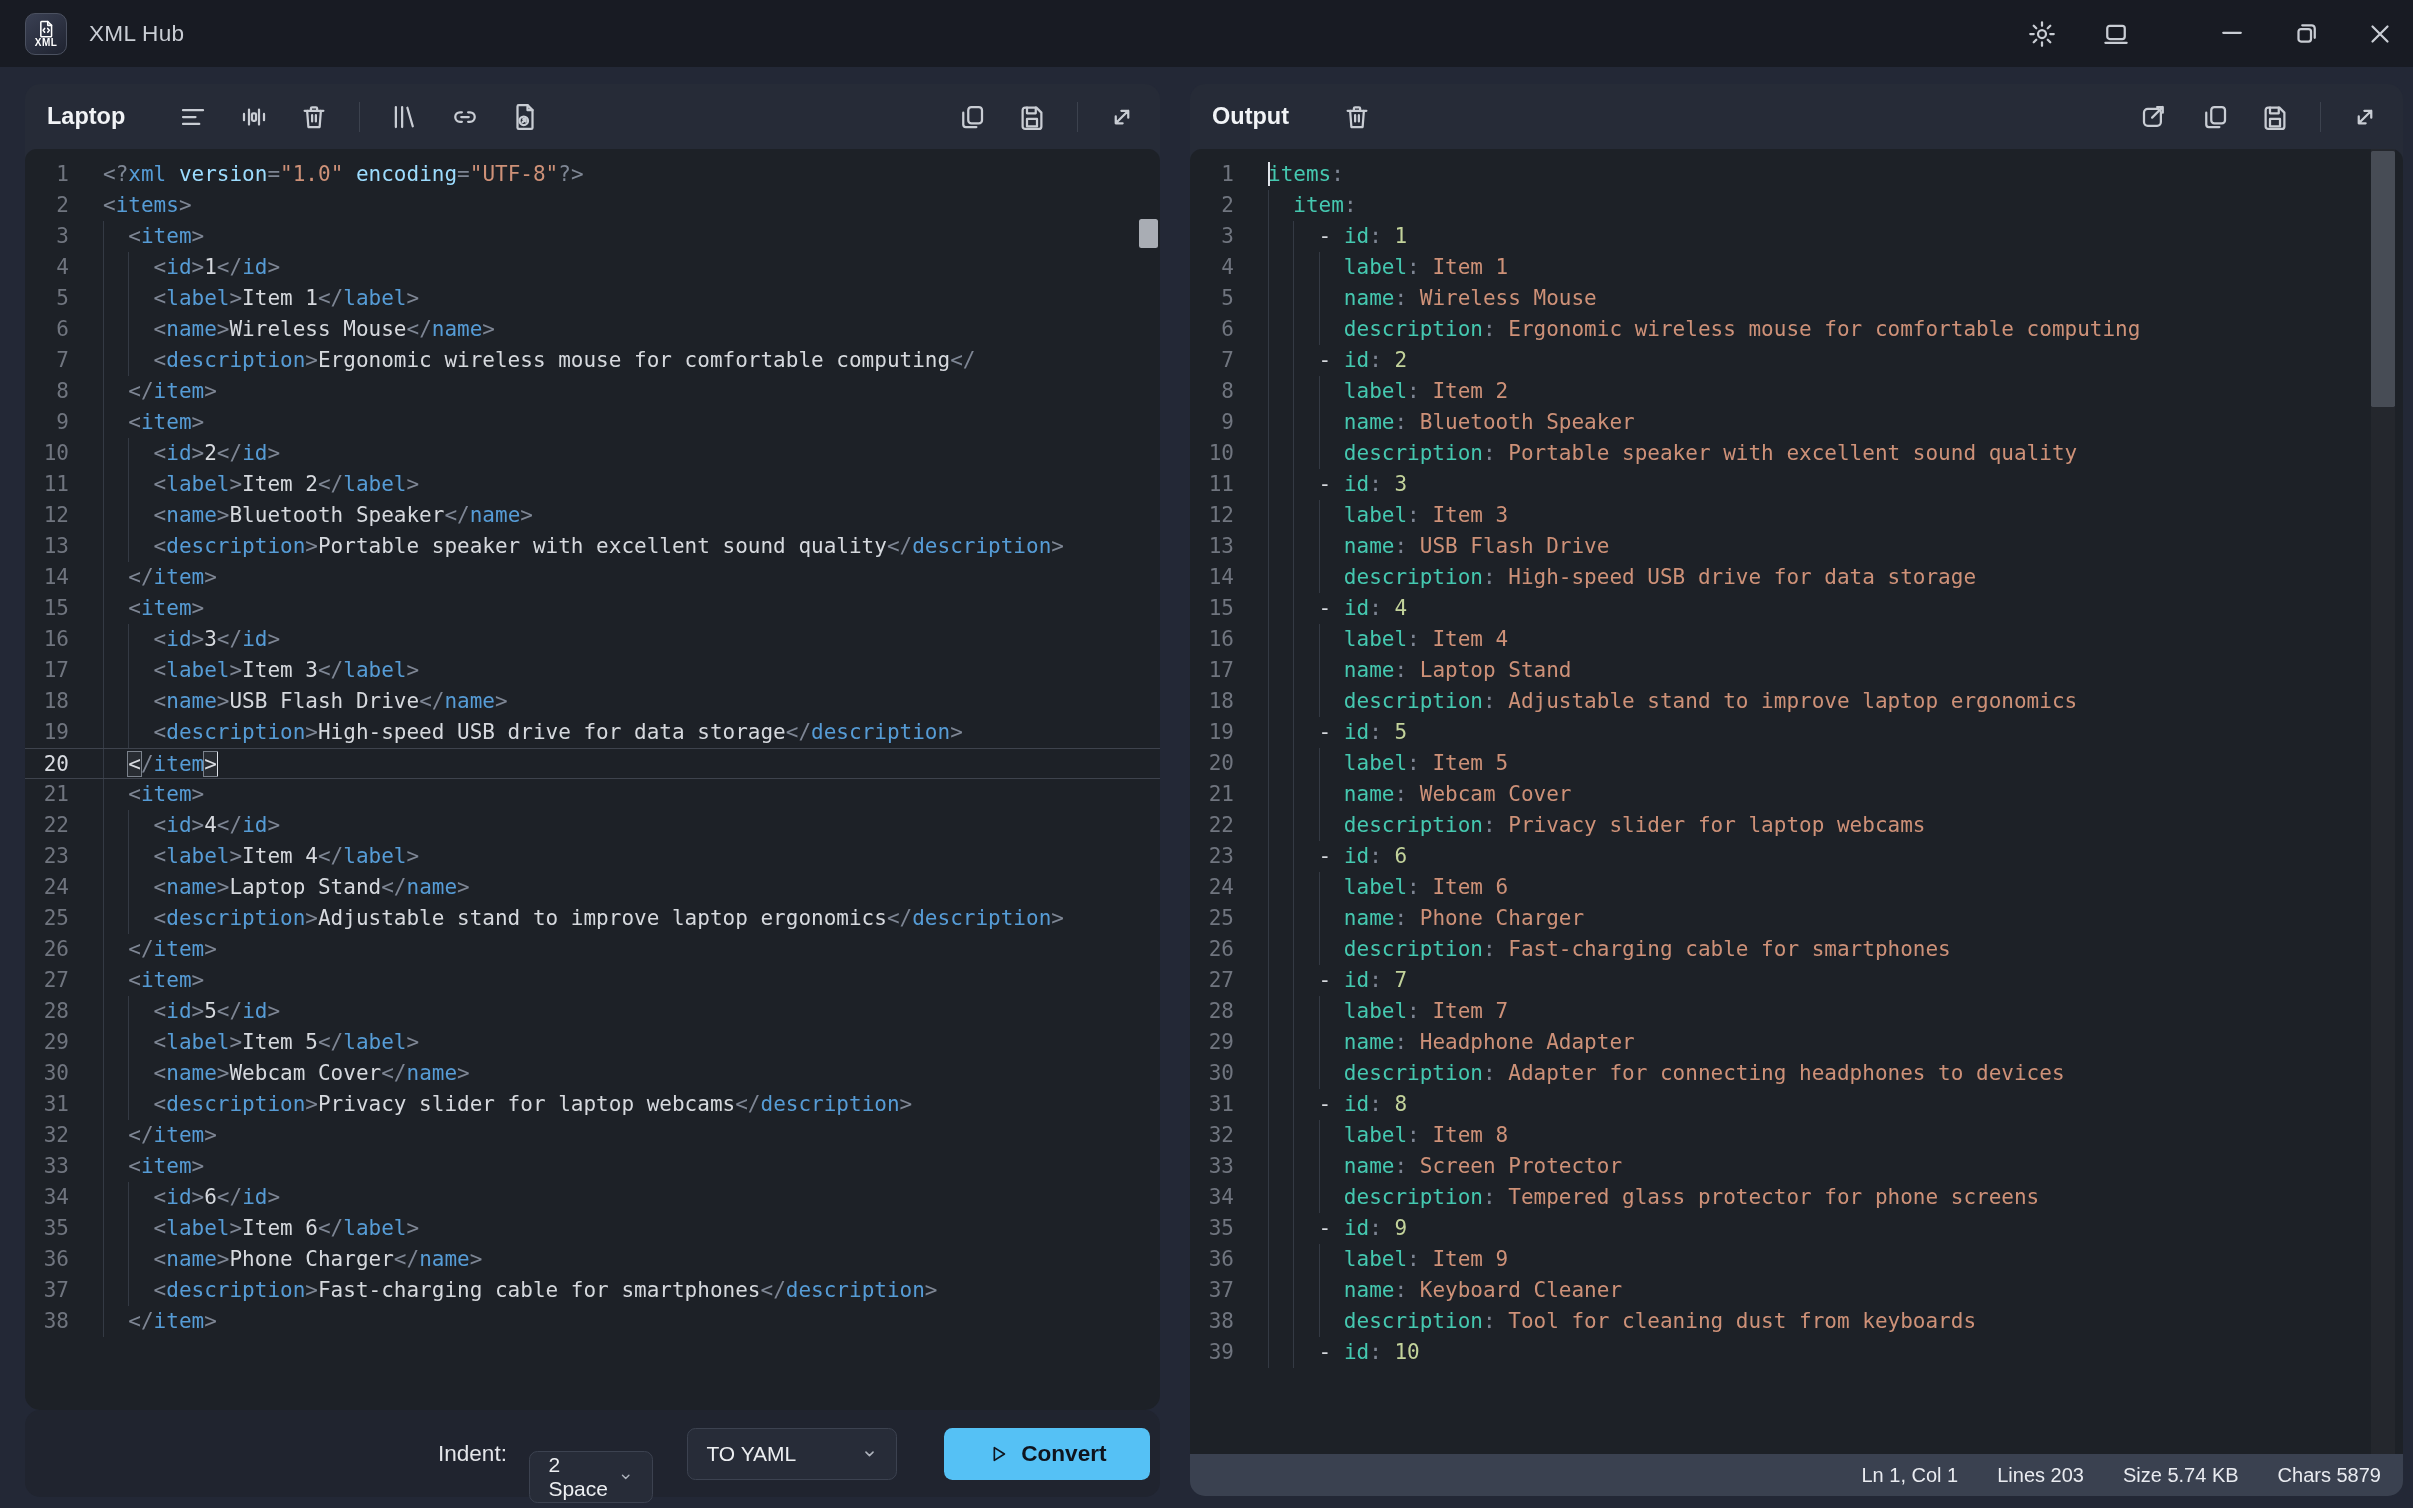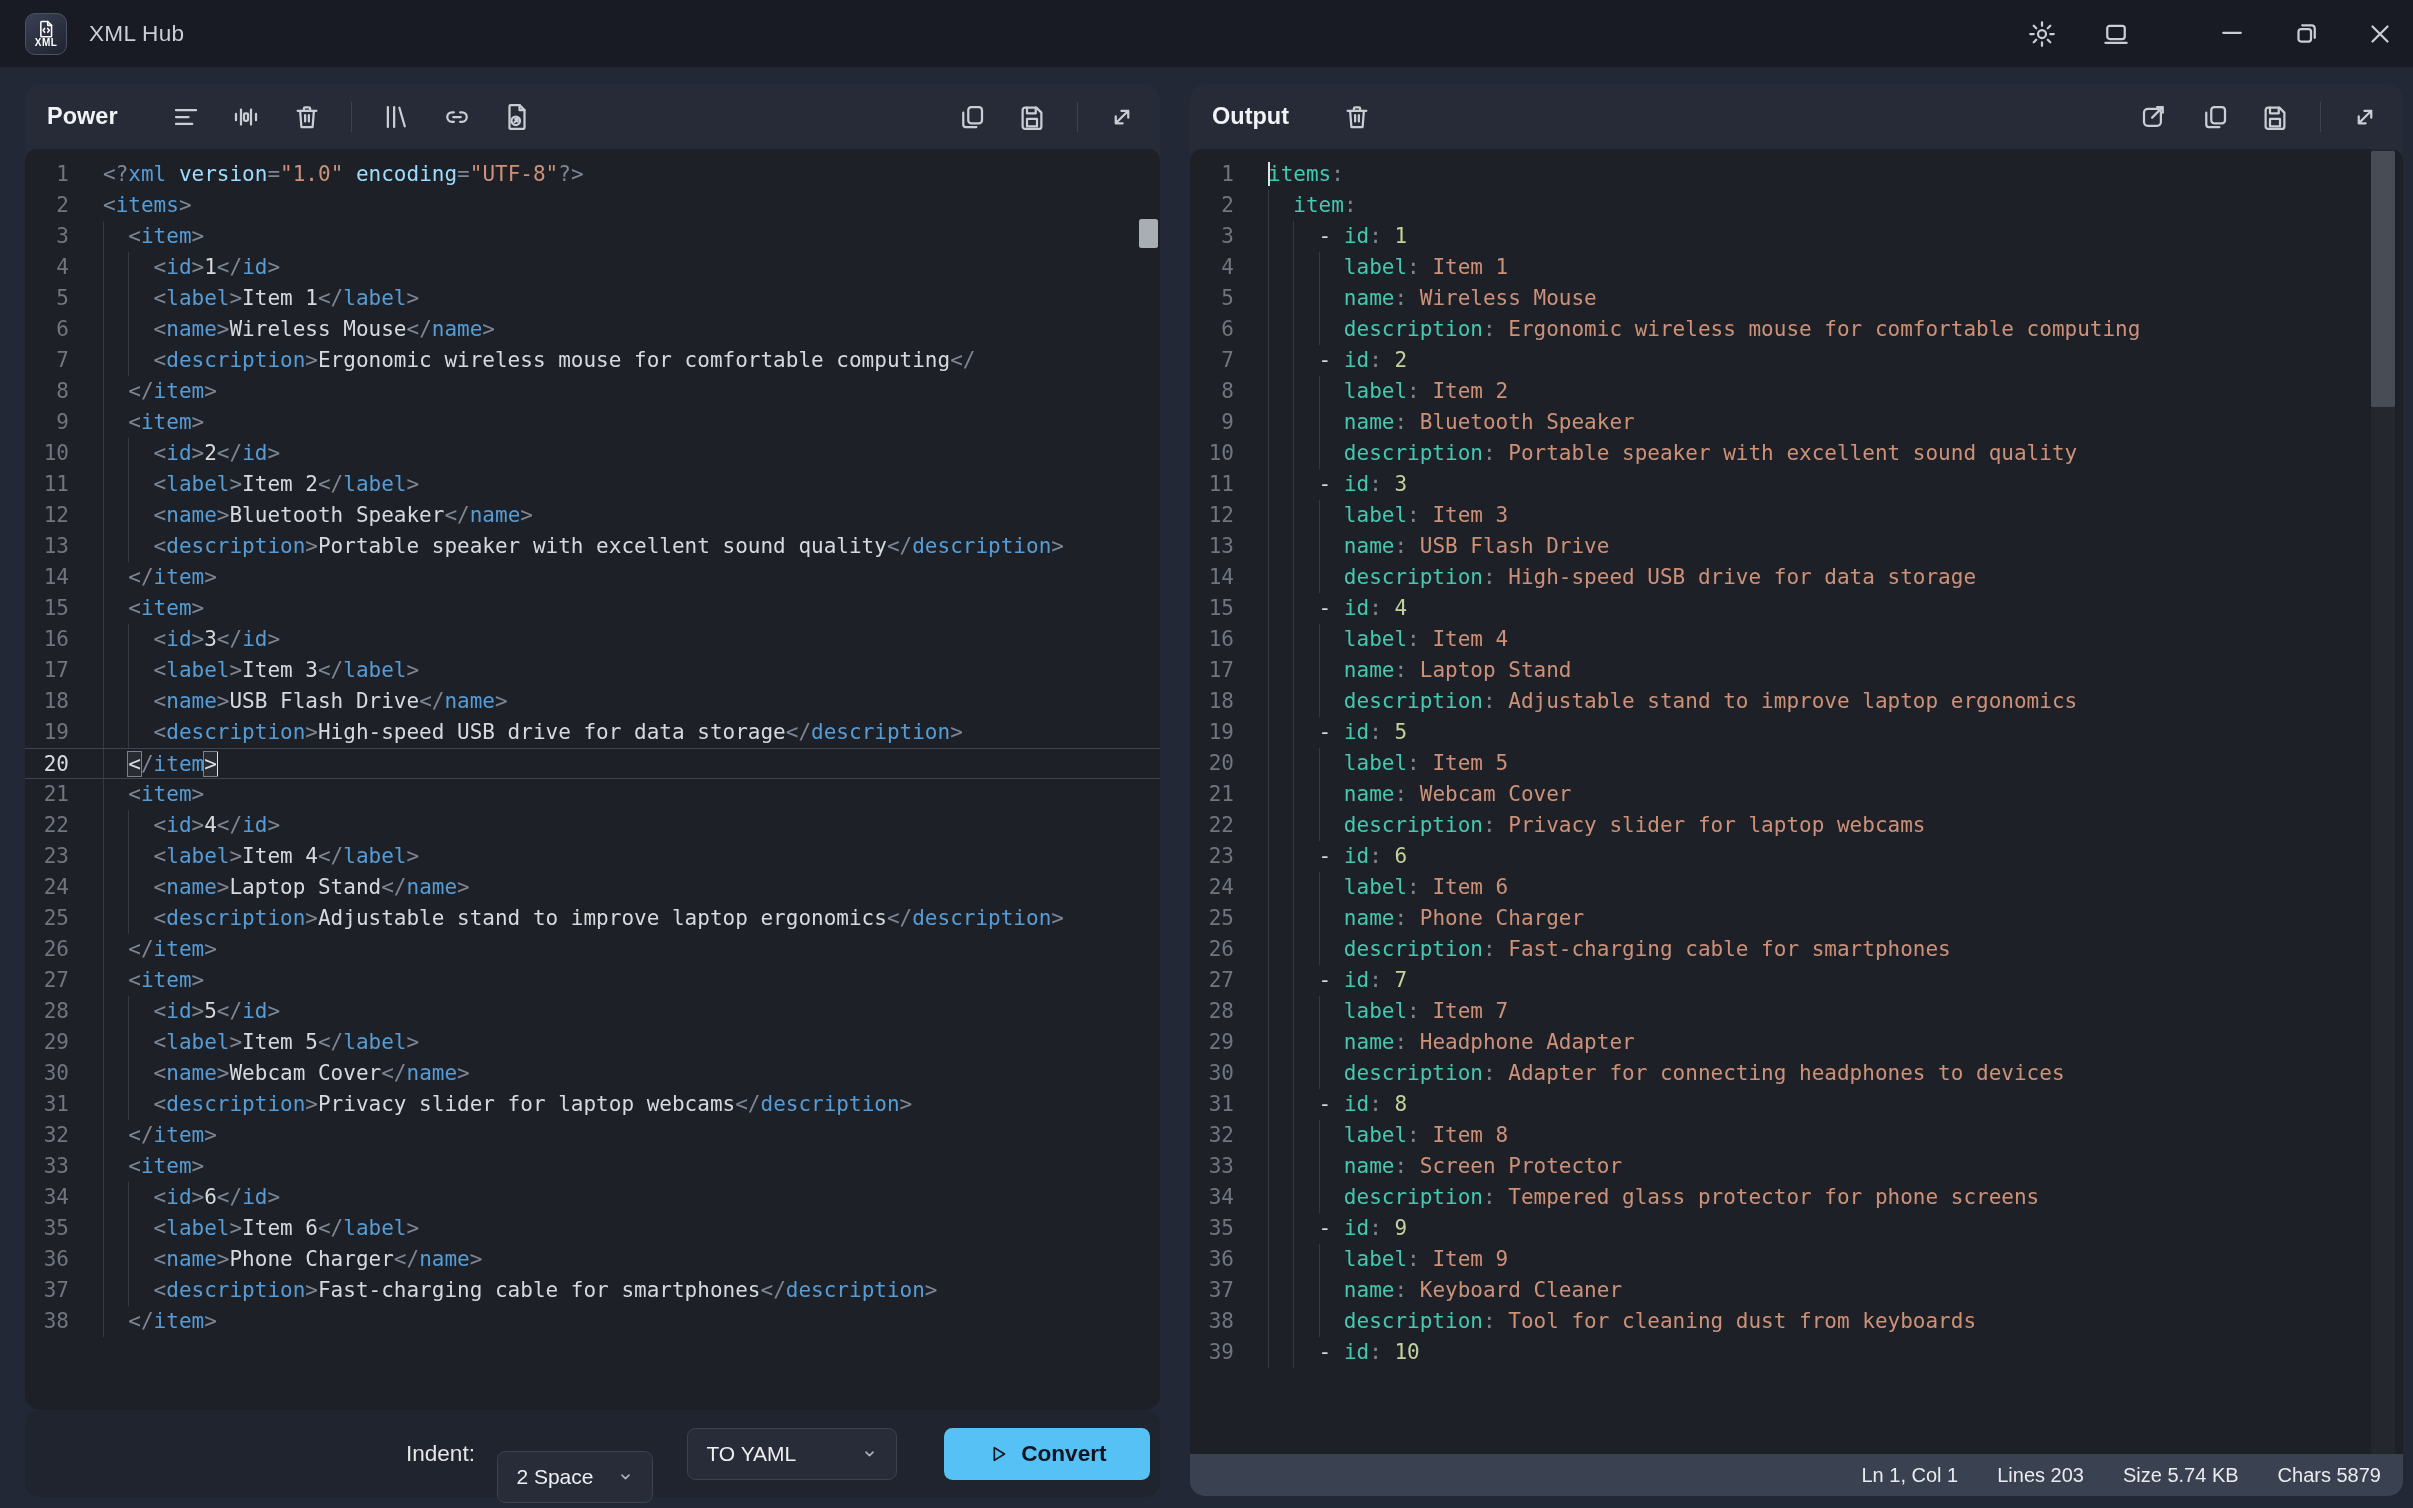--- a/index.html
+++ b/index.html
@@ -35,21 +35,21 @@
   .tk-p{color:#7e8694}.tk-tag{color:#569cd6}.tk-attr{color:#9cdcfe}.tk-str{color:#ce9178}
   .tk-t{color:#d6d9de}.tk-key{color:#45c8b0}.tk-val{color:#ce9178}.tk-num{color:#c3d39b}
   .tk-box{color:#d8dbe0;outline:0.8px solid #7b828c;outline-offset:-0.8px;background:rgba(255,255,255,.05)}
   .statusbar{height:42px;flex:none;background:#3a4150;display:flex;align-items:center;
     justify-content:flex-end;gap:39px;padding:0 22px;font-size:20px;color:#e9ebf0;}
   .action-bar{height:87px;flex:none;background:#20242f;border-radius:15px;display:flex;
     align-items:center;justify-content:flex-end;padding:0 10px;}
   .indent-label{color:#e3e5e9;font-size:22.6px;margin-right:22px;}
   .dropdown{height:52px;background:#272c38;border:0.8px solid #3c4250;border-radius:8.4px;
     display:flex;align-items:center;padding:0 18.4px;box-sizing:border-box;color:#eceef1;font-size:21px;cursor:pointer;}
-  .dd-indent{width:156px;margin-right:34px;margin-top:46px;}
+  .dd-indent{width:124px;margin-right:34px;margin-top:46px;}
   .dd-format{width:210px;}
   .dropdown svg{margin-left:auto;stroke:#aeb3bc;fill:none;stroke-width:2.2;stroke-linecap:round;stroke-linejoin:round;}
   .convert-btn{height:52px;width:206px;margin-left:47px;background:#55c1f5;border:none;border-radius:8.4px;
     display:flex;align-items:center;justify-content:center;gap:11.7px;color:#0f141e;font-size:22.6px;
     font-weight:600;font-family:"Liberation Sans",sans-serif;cursor:pointer;}
   .convert-btn svg{stroke:#0f141e;fill:none;stroke-width:1.8;stroke-linejoin:round;}
   .in-thumb{position:absolute;right:2.5px;top:70px;width:18.4px;height:28.5px;background:#a9adb4;border-radius:2.5px;}
   .out-track{position:absolute;right:8.4px;top:0;bottom:0;width:23.5px;background:rgba(255,255,255,.03);}
   .out-thumb{position:absolute;right:8.4px;top:1.7px;width:23.5px;height:256px;background:#474c55;border-radius:1.7px;}
 </style>
@@ -95,21 +95,21 @@
           <path d="M6 6l12 12M18 6L6 18"></path>
         </svg>
     </div>
   </div>
 </div>
 
 <main>
   <div class="left-col">
     <div class="card input-card">
       <div class="panel-toolbar">
-        <span class="panel-title">Power</span>
+        <span class="panel-title">Laptop</span>
         <div class="icon-btn">
           <svg width="30" height="30" viewBox="0 0 24 24">
             <path d="M4 6.5h16M4 12h10M4 17.5h13"></path>
           </svg>
         </div>
         <div class="icon-btn">
           <svg width="30" height="30" viewBox="0 0 24 24">
             <path d="M4 9.5v5M8 6v12M16 6v12M20 9.5v5"></path>
               <rect x="10.4" y="9" width="3.2" height="6" rx="1"></rect>
           </svg>

